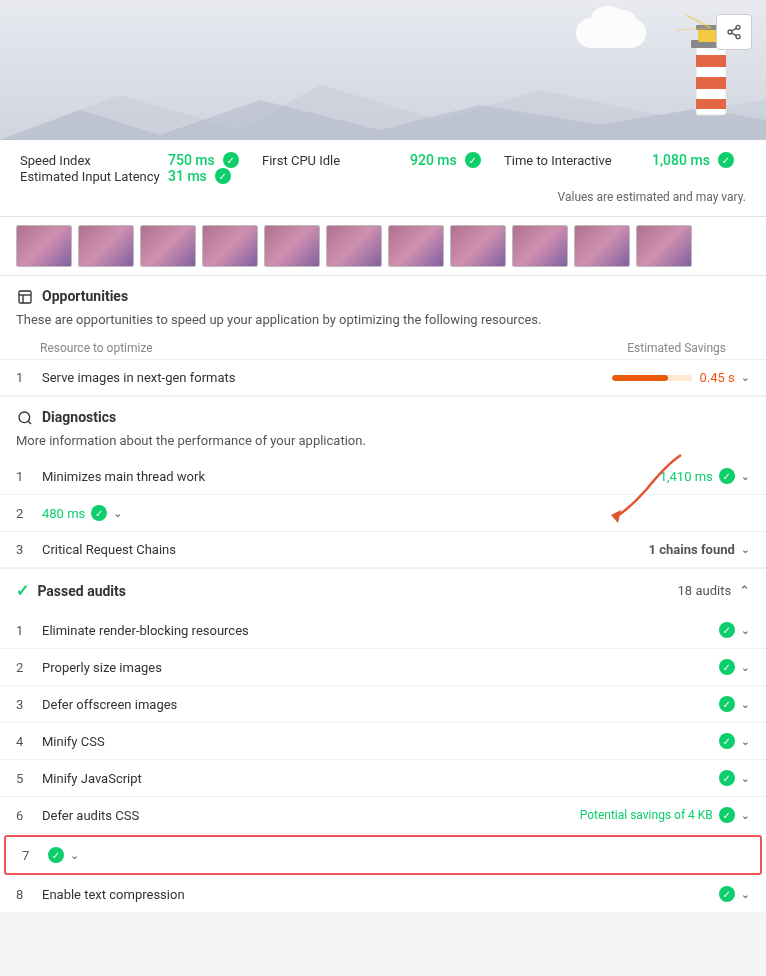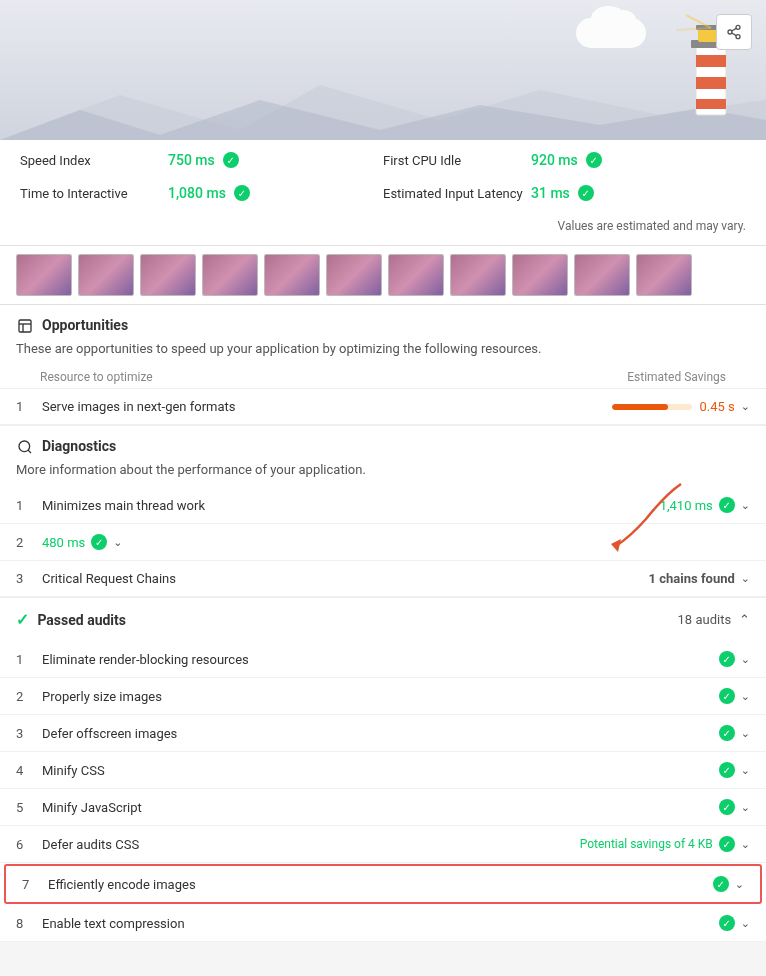--- a/index.html
+++ b/index.html
@@ -35,22 +35,22 @@
     }
 
     
     .metrics {
       background: white;
       padding: 12px 20px;
       border-bottom: 1px solid #e0e0e0;
     }
     .metrics-grid {
       display: grid;
-      grid-template-columns: 1fr 1fr;
-      row-gap: 17px;
+      grid-template-columns: 1fr 1fr 1fr;
+      row-gap: 0;
     }
     .metric-item {
       display: flex;
       align-items: center;
       gap: 8px;
     }
     .metric-label {
       color: #333;
       font-size: 13px;
       min-width: 140px;
@@ -68,21 +68,21 @@
       height: 16px;
       background: #0cce6b;
       border-radius: 50%;
       color: white;
       font-size: 10px;
     }
     .values-note {
       text-align: right;
       color: #666;
       font-size: 12px;
-      margin-top: 18px;
+      margin-top: 6px;
     }
 
     
     .filmstrip {
       background: white;
       padding: 8px 16px;
       border-bottom: 1px solid #e0e0e0;
       display: flex;
       gap: 6px;
       align-items: center;
@@ -532,21 +532,20 @@
       <span class="item-label">Defer audits CSS</span>
       <div class="item-right">
         <span style="color:#0cce6b;font-size:12px;">Potential savings of 4 KB</span>
         <span class="check-circle">✓</span>
         <span class="chevron">⌄</span>
       </div>
     </div>
 
     <div class="list-item highlighted-row" style="border: 2px solid #e55; border-radius:3px; margin: 1px 4px;">
       <span class="item-num">7</span>
-      <span class="item-label">Efficiently encode images</span>
       <div class="item-right">
         <span class="check-circle">✓</span>
         <span class="chevron">⌄</span>
       </div>
     </div>
 
     <div class="list-item">
       <span class="item-num">8</span>
       <span class="item-label">Enable text compression</span>
       <div class="item-right">

